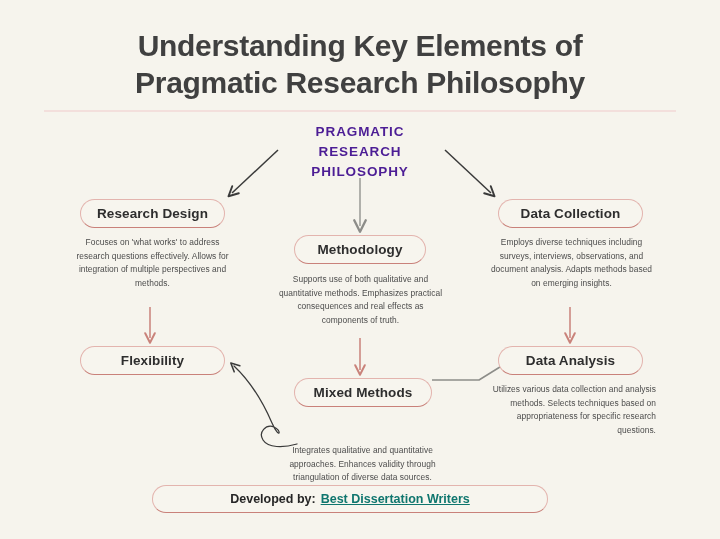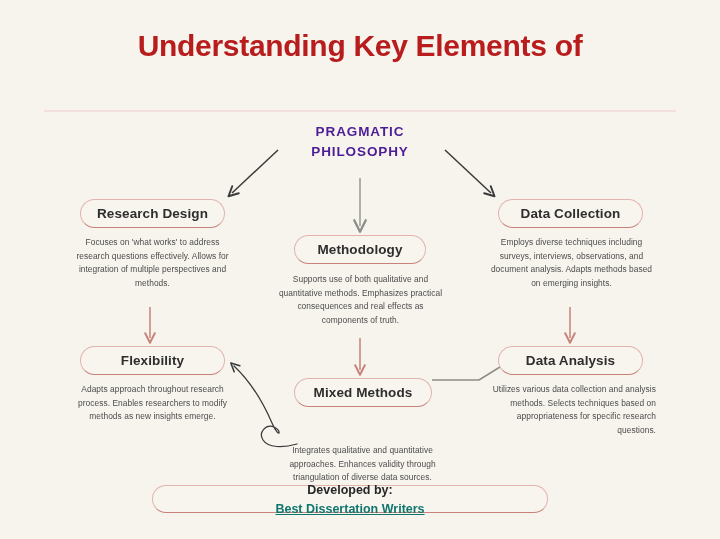--- a/index.html
+++ b/index.html
@@ -25,21 +25,21 @@
   #title-block {
     position: absolute;
     top: 28px;
     left: 0;
     width: 720px;
     text-align: center;
   }
   .title-line {
     font-size: 30px;
     font-weight: bold;
-    color: #b91c1c;
+    color: #404040;
     letter-spacing: -0.3px;
     line-height: 1.22;
     white-space: pre;
   }
   #title-rule {
     position: absolute;
     top: 110px;
     left: 44px;
     width: 632px;
     height: 2px;
@@ -103,21 +103,20 @@
     border-bottom-color: #c9817a;
     border-radius: 30px;
     background: #f7f5ee;
     display: flex;
     align-items: center;
     justify-content: center;
     gap: 5px;
     font-size: 12.5px;
     font-weight: bold;
     color: #262626;
-    flex-direction: column;
   }
   #footer-link {
     color: #0f766e;
     text-decoration: underline;
     font-weight: bold;
   }
 
   svg.overlay {
     position: absolute;
     left: 0; top: 0;
@@ -125,25 +124,27 @@
     pointer-events: none;
   }
 </style>
 </head>
 <body>
 
 <div id="canvas">
 
   <div id="title-block">
     <div class="title-line">Understanding Key Elements of</div>
+    <div class="title-line">Pragmatic Research Philosophy</div>
   </div>
   <div id="title-rule"></div>
 
   <div id="center-heading">
     <div>PRAGMATIC</div>
+    <div>RESEARCH</div>
     <div>PHILOSOPHY</div>
   </div>
 
   <svg class="overlay" viewBox="0 0 720 539">
     <defs>
       <marker id="ah-dark" markerWidth="9" markerHeight="9" refX="4.2" refY="4.2" orient="auto">
         <path d="M1,1 L7.4,4.2 L1,7.4" fill="none" stroke="#3a3a3a" stroke-width="1.3" stroke-linecap="round" stroke-linejoin="round"></path>
       </marker>
       <marker id="ah-terra" markerWidth="9" markerHeight="9" refX="4.2" refY="4.2" orient="auto">
         <path d="M1,1 L7.4,4.2 L1,7.4" fill="none" stroke="#c9827a" stroke-width="1.3" stroke-linecap="round" stroke-linejoin="round"></path>
@@ -184,21 +185,20 @@
   <div class="desc" style="left:489px; top:236px; width:165px;">Employs diverse techniques including surveys, interviews, observations, and document analysis. Adapts methods based on emerging insights.</div>
 
   <div class="pill" style="left:294px; top:235px; width:132px;">
     <span>Methodology</span>
   </div>
   <div class="desc" style="left:278px; top:273px; width:165px;">Supports use of both qualitative and quantitative methods. Emphasizes practical consequences and real effects as components of truth.</div>
 
   <div class="pill" style="left:80px; top:346px; width:145px;">
     <span>Flexibility</span>
   </div>
-  <div class="desc" style="left:70px; top:383px; width:165px;">Adapts approach throughout research process. Enables researchers to modify methods as new insights emerge.</div>
 
   <div class="pill" style="left:498px; top:346px; width:145px;">
     <span>Data Analysis</span>
   </div>
   <div class="desc" style="left:491px; top:383px; width:165px;text-align:right;">Utilizes various data collection and  analysis methods. Selects techniques based on appropriateness for specific research questions.</div>
 
   <div class="pill" style="left:294px; top:378px; width:138px;">
     <span>Mixed Methods</span>
   </div>
   <div class="desc" style="left:280px; top:416px; width:165px;margin-top:28px;">Integrates qualitative and quantitative approaches. Enhances validity through triangulation of diverse data sources.</div>

